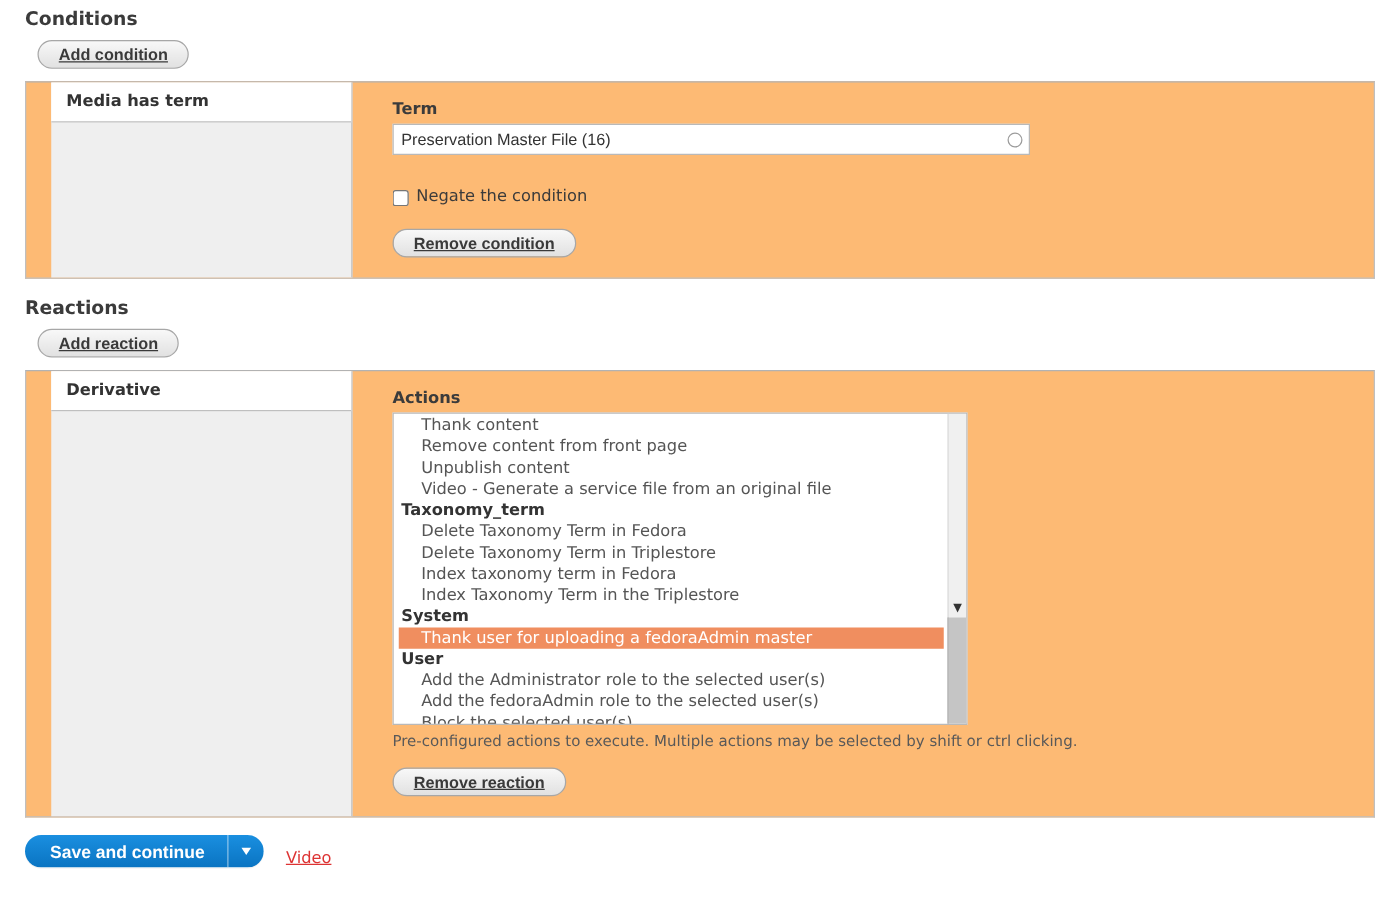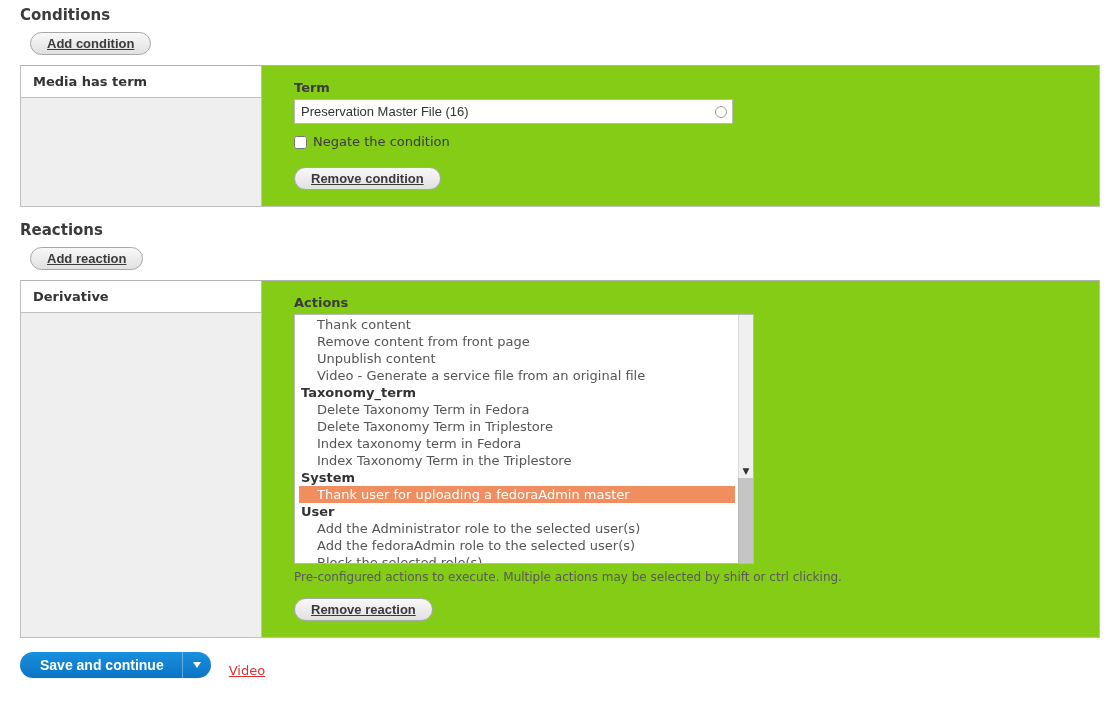--- a/index.html
+++ b/index.html
@@ -34,21 +34,22 @@
   }
   .pill-btn.small {
     margin: 6px 0 0 0;
   }
 
   .block {
     border: 1px solid #bfbfbf;
     border-top: 1px solid #b2b2b2;
     display: flex;
     margin-bottom: 14px;
-    background: #84cc16;
+    background: #fdba74;
+    padding-left: 20px;
   }
   .block .sidebar-tab {
     width: 240px;
     background: #efefef;
     border-right: 1px solid #bfbfbf;
     position: relative;
   }
   .block .sidebar-tab .tab-label {
     background: #fff;
     padding: 8px 12px;
@@ -63,22 +64,22 @@
   }
   .field-label {
     font-weight: bold;
     font-size: 13px;
     margin-bottom: 4px;
     display: block;
     color: #3b3b3b;
   }
   .term-input-wrap {
     position: relative;
-    width: 439px;
-    margin-bottom: 10px;
+    width: 510px;
+    margin-bottom: 26px;
   }
   .term-input {
     width: 100%;
     border: 1px solid #b9b9b9;
     padding: 4px 24px 4px 6px;
     font-size: 13px;
     box-sizing: border-box;
     background: #fff;
     color: #333;
   }
@@ -266,21 +267,21 @@
           <div class="opt">Delete Taxonomy Term in Triplestore</div>
           <div class="opt">Index taxonomy term in Fedora</div>
           <div class="opt">Index Taxonomy Term in the Triplestore</div>
 
           <div class="optgroup">System</div>
           <div class="opt selected">Thank user for uploading a fedoraAdmin master</div>
 
           <div class="optgroup">User</div>
           <div class="opt">Add the Administrator role to the selected user(s)</div>
           <div class="opt">Add the fedoraAdmin role to the selected user(s)</div>
-          <div class="opt">Block the selected role(s)</div>
+          <div class="opt">Block the selected user(s)</div>
         </div>
         <div class="scrollbar-track">
           <div class="arrow-down">▼</div>
           <div class="scrollbar-thumb"></div>
         </div>
       </div>
 
       <div class="helper">Pre-configured actions to execute. Multiple actions may be selected by shift or ctrl clicking.</div>
 
       <button class="pill-btn small" style="margin-top:14px;">Remove reaction</button>

